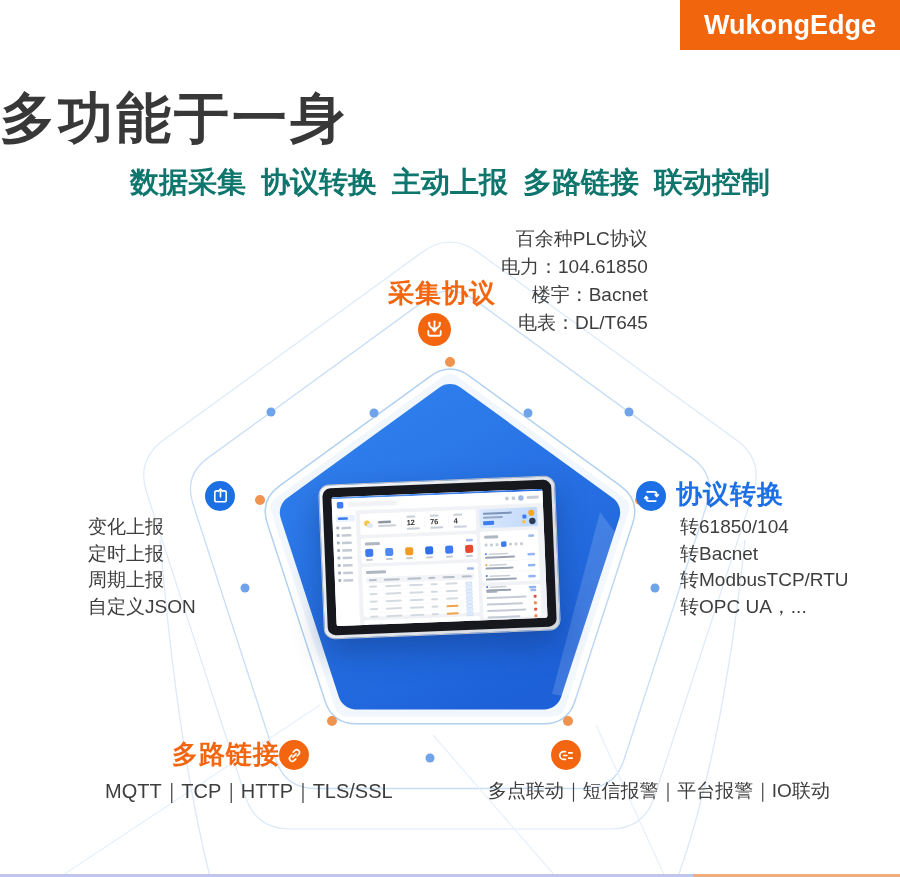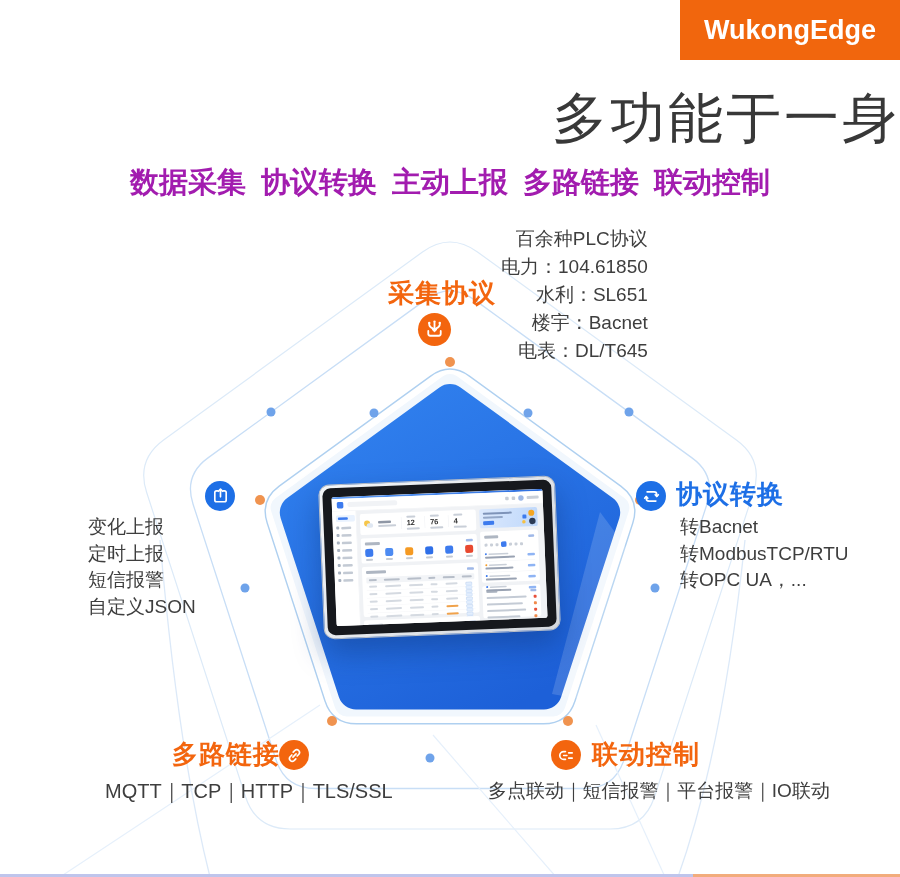--- a/index.html
+++ b/index.html
@@ -1,25 +1,25 @@
 <!DOCTYPE html>
 <html><head>
 <meta charset="utf-8">
 <style>
   html,body{margin:0;padding:0;background:#fff;}
   .stage{position:relative;width:900px;height:877px;background:#ffffff;overflow:hidden;
          font-family:"Liberation Sans","DejaVu Sans",sans-serif;}
   svg.deco{position:absolute;left:0;top:0;z-index:0;}
 
-  .brand{position:absolute;left:680px;top:0;width:220px;height:60px;background:#F1660D;
+  .brand{position:absolute;left:680px;top:0;width:220px;height:50px;background:#F1660D;
          color:#fff;font-size:27px;font-weight:700;display:flex;align-items:center;justify-content:center;z-index:5;}
-  .title{position:absolute;left:0;top:82px;width:100%;text-align:right;font-size:55px;font-weight:400;
+  .title{position:absolute;left:0;top:82px;width:100%;text-align:left;font-size:55px;font-weight:700;
          color:#383838;letter-spacing:3px;z-index:5;}
   .subtitle{position:absolute;left:0;top:163px;width:100%;text-align:center;font-size:29px;font-weight:600;
-         color:#a21caf;word-spacing:7px;z-index:5;}
+         color:#0f766e;word-spacing:7px;z-index:5;}
 
   .feat-label{position:absolute;font-weight:700;font-size:26px;letter-spacing:1px;z-index:6;}
   .o-text{color:#F3650E}
   .b-text{color:#1D6FE6}
   .feat-list{position:absolute;font-size:19px;color:#3E3E3E;line-height:28px;z-index:6;}
   .feat-list div{white-space:nowrap;}
 
   .icon-circle{position:absolute;border-radius:50%;display:flex;align-items:center;justify-content:center;z-index:6;}
   .o-bg{background:#F3650E}
   .b-bg{background:#1D6FE6}
@@ -178,64 +178,63 @@
       <path d="M17.5 6.8 C17.5 9.6 15 10.4 13 11.2"></path>
       <path d="M12 5.6 V13.6 M10.2 11.9 L12 13.8 L13.8 11.9"></path>
       <circle cx="6.5" cy="5.2" r="1.3" fill="#fff" stroke="none"></circle>
       <circle cx="12" cy="4" r="1.3" fill="#fff" stroke="none"></circle>
       <circle cx="17.5" cy="5.2" r="1.3" fill="#fff" stroke="none"></circle>
     </svg>
   </div>
   <div id="collect-list" class="feat-list">
     <div>百余种PLC协议</div>
     <div>电力：104.61850</div>
-    <div>水利：SL651</div>
     <div>楼宇：Bacnet</div>
     <div>电表：DL/T645</div>
   </div>
 
   <div id="report-icon" class="icon-circle b-bg">
     <svg width="21" height="21" viewBox="0 0 24 24">
       <path d="M8.8 5.5 H7.5 A2 2 0 0 0 5.5 7.5 V16 A2 2 0 0 0 7.5 18 H16.5 A2 2 0 0 0 18.5 16 V7.5 A2 2 0 0 0 16.5 5.5 H15.2"></path>
       <path d="M12 3.6 V12.4 M9.6 6 L12 3.6 L14.4 6"></path>
     </svg>
   </div>
   <div id="report-list" class="feat-list">
     <div>变化上报</div>
     <div>定时上报</div>
-    <div>短信报警</div>
+    <div>周期上报</div>
     <div>自定义JSON</div>
   </div>
 
   <div id="convert-label" class="feat-label b-text">协议转换</div>
   <div id="convert-icon" class="icon-circle b-bg">
     <svg width="21" height="21" viewBox="0 0 24 24">
       <path d="M7 6.8 H15 A3 3 0 0 1 18 9.8 V11.6"></path>
       <path d="M16.2 10 L18 12 L19.8 10"></path>
       <path d="M17 17.2 H9 A3 3 0 0 1 6 14.2 V12.4"></path>
       <path d="M4.2 14 L6 12 L7.8 14"></path>
     </svg>
   </div>
   <div id="convert-list" class="feat-list">
+    <div>转61850/104</div>
     <div>转Bacnet</div>
     <div>转ModbusTCP/RTU</div>
     <div>转OPC UA，...</div>
   </div>
 
   <div id="multilink-label" class="feat-label o-text">多路链接</div>
   <div id="multilink-icon" class="icon-circle o-bg">
     <svg width="21" height="21" viewBox="0 0 24 24">
       <path d="M10.2 13.8 L13.8 10.2"></path>
       <path d="M9 11.4 L7 13.4 A3.2 3.2 0 0 0 11.5 17.9 L13.5 15.9"></path>
       <path d="M15 12.6 L17 10.6 A3.2 3.2 0 0 0 12.5 6.1 L10.5 8.1"></path>
     </svg>
   </div>
   <div id="multilink-line" class="feat-list">MQTT｜TCP｜HTTP｜TLS/SSL</div>
 
-  <div id="linkage-label" class="feat-label o-text">联动控制</div>
   <div id="linkage-icon" class="icon-circle o-bg">
     <svg width="21" height="21" viewBox="0 0 24 24">
       <path d="M10.8 7.5 H8.8 A4.2 4.2 0 0 0 8.8 16.5 H10.8"></path>
       <path d="M8.8 12 H12.4"></path>
       <path d="M14.5 9 H18.5"></path>
       <path d="M14.5 15 H18.5"></path>
     </svg>
   </div>
   <div id="linkage-line" class="feat-list">多点联动｜短信报警｜平台报警｜IO联动</div>
 

